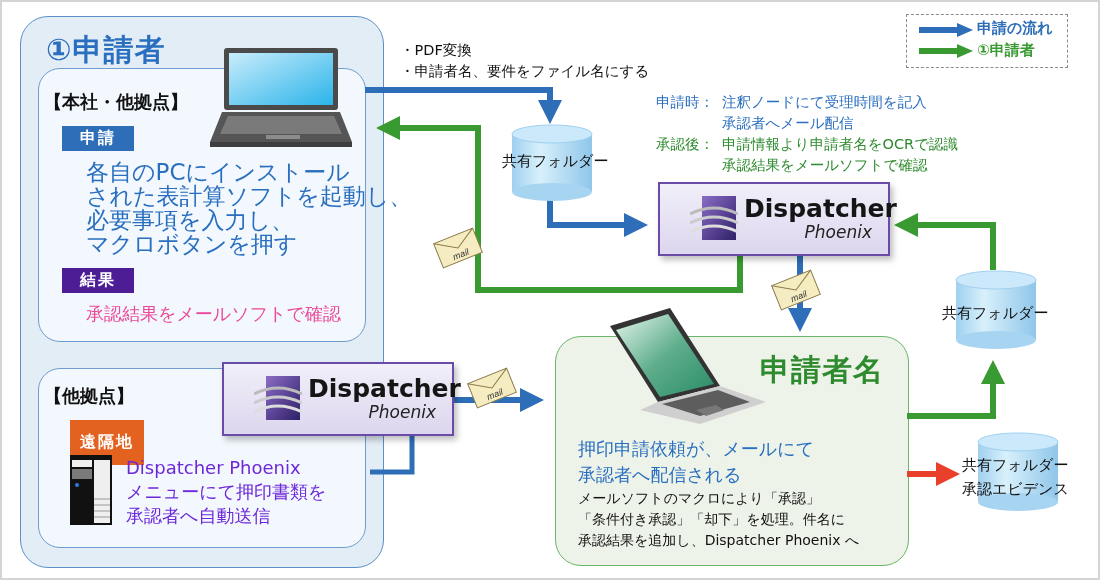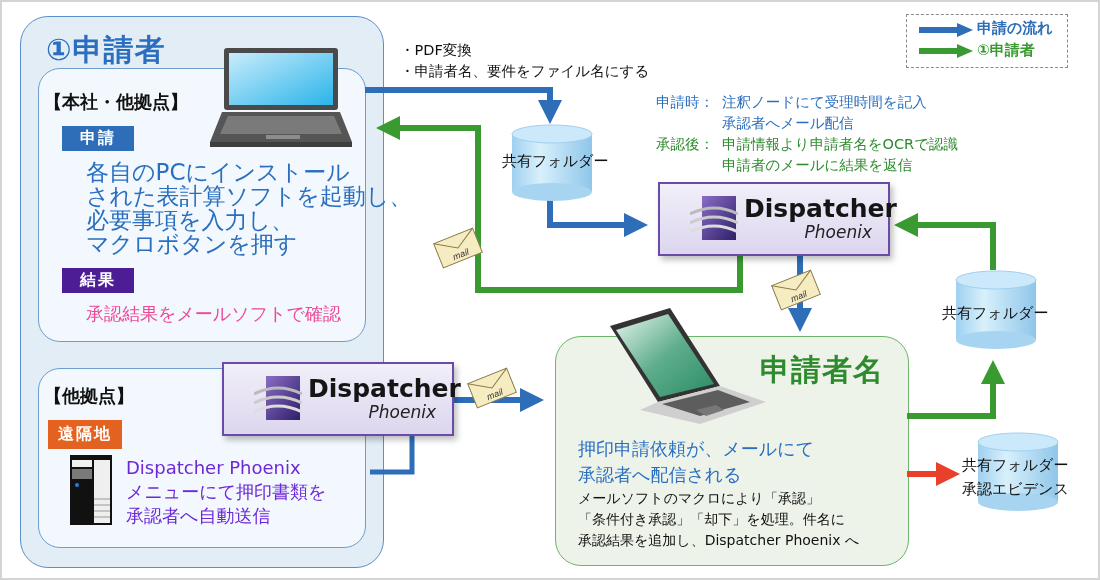--- a/index.html
+++ b/index.html
@@ -49,21 +49,21 @@
 <div class="section-label" style="left:44px;top:90px;">【本社・他拠点】</div>
 <div class="tag blue" style="left:62px;top:126px;">申請</div>
 <div class="txt blue" style="left:86px;top:160px;font-size:23px;">各自のPCにインストール
 された表計算ソフトを起動し、
 必要事項を入力し、
 マクロボタンを押す</div>
 <div class="tag green" style="left:62px;top:268px;">結果</div>
 <div class="txt green" style="left:86px;top:302px;font-size:18px;">承認結果をメールソフトで確認</div>
 
 <div class="section-label" style="left:44px;top:384px;">【他拠点】</div>
-<div class="tag orange" style="left:48px;top:420px;padding:4px 10px;">遠隔地</div>
+<div class="tag orange" style="left:70px;top:420px;padding:12px 10px;">遠隔地</div>
 <div class="txt orange" style="left:126px;top:456px;font-size:18px;">Dispatcher Phoenix
 メニューにて押印書類を
 承認者へ自動送信</div>
 
 <svg class="abs" style="left:70px;top:455px;" width="42" height="70" viewBox="0 0 42 70">
   <rect x="0" y="0" width="42" height="70" fill="#111"></rect>
   <rect x="2" y="5" width="20" height="7" fill="#f0f0f0"></rect>
   <rect x="2" y="14" width="20" height="10" fill="#7a7a7a"></rect>
   <circle cx="7" cy="30" r="2" fill="#2a7de0"></circle>
   <rect x="24" y="5" width="16" height="63" fill="#efefef"></rect>
@@ -221,21 +221,21 @@
   </svg>
 </div>
 
 <div class="note" style="left:400px;top:40px;color:#111;">・PDF変換
 ・申請者名、要件をファイル名にする</div>
 <div class="note" style="left:656px;top:92px;color:#2a6fbf;">申請時：</div>
 <div class="note" style="left:722px;top:92px;color:#2a6fbf;">注釈ノードにて受理時間を記入
 承認者へメール配信</div>
 <div class="note" style="left:656px;top:134px;color:#2d8a2d;">承認後：</div>
 <div class="note" style="left:722px;top:134px;color:#2d8a2d;">申請情報より申請者名をOCRで認識
-申請者のメールに結果を返信</div>
+承認結果をメールソフトで確認</div>
 
 <div class="legend">
   <svg class="abs" style="left:12px;top:8px;" width="54" height="14" viewBox="0 0 54 14">
     <rect x="0" y="4" width="40" height="6" fill="#2e6db8"></rect>
       <polygon points="38,0 54,7 38,14" fill="#2e6db8"></polygon>
   </svg>
   <span class="lg" style="top:4px;color:#2e6db8;">申請の流れ</span>
   <svg class="abs" style="left:12px;top:29px;" width="54" height="14" viewBox="0 0 54 14">
     <rect x="0" y="4" width="40" height="6" fill="#3a9a32"></rect>
       <polygon points="38,0 54,7 38,14" fill="#3a9a32"></polygon>

